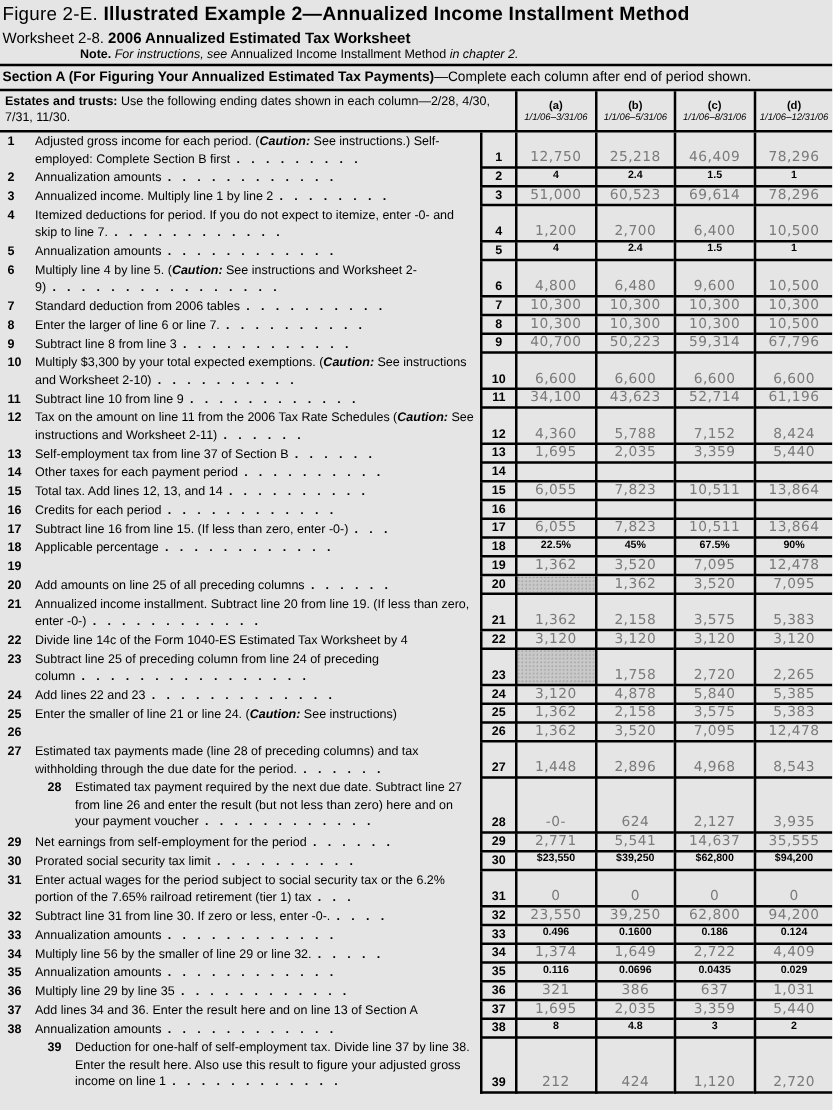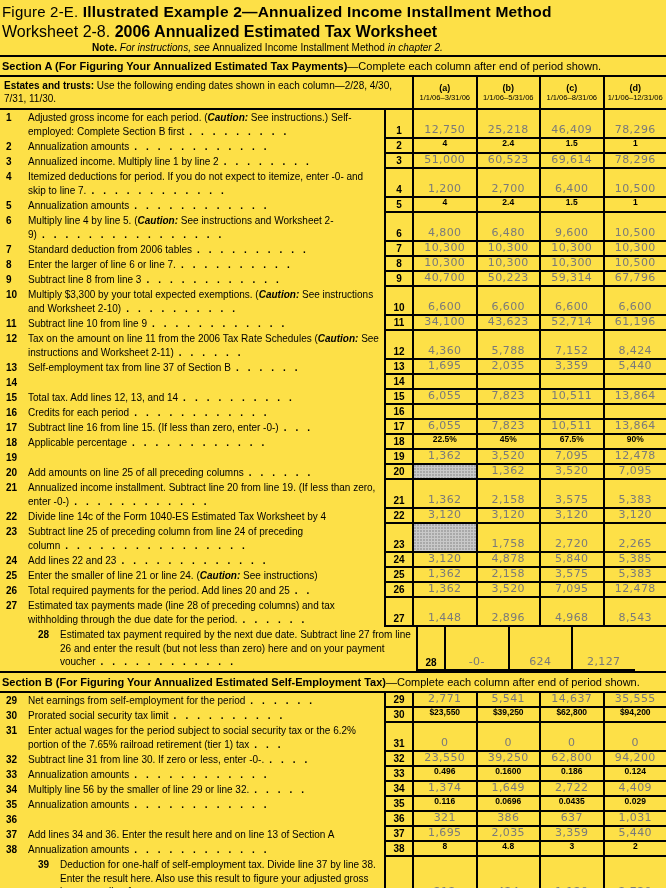--- a/index.html
+++ b/index.html
@@ -1,42 +1,42 @@
 <!DOCTYPE html>
 <html><head>
 <meta charset="utf-8">
 <style>
   html,body{margin:0;padding:0;background:#fff;}
   .page{
-    width:666px;height:888px;overflow:hidden;background:#fde047;color:#000;
+    width:666px;height:888px;overflow:hidden;background:#e5e5e5;color:#000;
     font-family:"Liberation Sans", sans-serif;position:relative;box-sizing:border-box;
   }
   .b{font-weight:bold;}
   .i{font-style:italic;}
   .bi{font-weight:bold;font-style:italic;}
 
   .fig-title{font-size:15px;padding:3px 2px 1px 2px;letter-spacing:.2px;}
   .fig-title .b{font-size:15.5px;}
-  .subtitle{font-size:16px;padding:1px 2px 0 2px;}
-  .note-line{font-size:10px;padding:1px 2px 2px 64px;margin-left:28px;}
+  .subtitle{font-size:12px;padding:1px 2px 0 2px;}
+  .note-line{font-size:10px;padding:1px 2px 2px 64px;}
 
   .secbar{
     border-top:2px solid #000;border-bottom:2px solid #000;
     font-size:11px;padding:3px 2px;line-height:12px;white-space:nowrap;overflow:hidden;
   }
 
   .hdr-row{display:flex;height:33px;border-bottom:2px solid #000;box-sizing:border-box;}
   .hdr-left{width:473px;box-sizing:border-box;padding:2px 4px 0 4px;font-size:10px;line-height:13px;}
   .colhead{
     width:63.5px;box-sizing:border-box;border-left:2px solid #000;
     display:flex;flex-direction:column;align-items:center;justify-content:center;
     text-align:center;
   }
   .colhead .letter{font-size:9px;font-weight:bold;line-height:10px;}
-  .colhead .dates{font-size:7.6px;line-height:9px;white-space:nowrap;}
+  .colhead .dates{font-size:7.6px;line-height:9px;white-space:nowrap;font-style:italic;}
 
   .row{display:flex;box-sizing:border-box;}
   .h1{height:15px;}
   .h2{height:29px;}
   .h3{height:44px;padding-left:32px;}
   .desc{
     width:384px;box-sizing:border-box;display:flex;align-items:flex-start;
     padding:1px 3px 0 6px;overflow:hidden;
   }
   .lnum{width:22px;flex:none;font-weight:bold;font-size:10px;line-height:13.5px;}
@@ -234,20 +234,21 @@
         </div>
         <div class="ncol">13</div>
         <div class="vcol">1,695</div>
         <div class="vcol">2,035</div>
         <div class="vcol">3,359</div>
         <div class="vcol">5,440</div>
       </div>
       <div class="row h1 hand">
         <div class="desc">
           <span class="lnum">14</span>
+          <div class="dtext"><span class="">Other taxes for each payment period</span><span class="dots">..........</span></div>
         </div>
         <div class="ncol">14</div>
         <div class="vcol"></div>
         <div class="vcol"></div>
         <div class="vcol"></div>
         <div class="vcol"></div>
       </div>
       <div class="row h1 hand">
         <div class="desc">
           <span class="lnum">15</span>
@@ -364,21 +365,20 @@
         </div>
         <div class="ncol">25</div>
         <div class="vcol">1,362</div>
         <div class="vcol">2,158</div>
         <div class="vcol">3,575</div>
         <div class="vcol">5,383</div>
       </div>
       <div class="row h1 hand">
         <div class="desc">
           <span class="lnum">26</span>
-          <div class="dtext"><span class="">Total required payments for the period. Add lines 20 and 25</span><span class="dots">..</span></div>
         </div>
         <div class="ncol">26</div>
         <div class="vcol">1,362</div>
         <div class="vcol">3,520</div>
         <div class="vcol">7,095</div>
         <div class="vcol">12,478</div>
       </div>
       <div class="row h2 hand">
         <div class="desc">
           <span class="lnum">27</span>
@@ -392,24 +392,24 @@
       </div>
       <div class="row h3 hand">
         <div class="desc">
           <span class="lnum">28</span>
           <div class="dtext"><span class="">Estimated tax payment required by the next due date. Subtract line 27 from line 26 and enter the result (but not less than zero) here and on your payment voucher</span><span class="dots">............</span></div>
         </div>
         <div class="ncol">28</div>
         <div class="vcol">-0-</div>
         <div class="vcol">624</div>
         <div class="vcol">2,127</div>
+        <div class="vcol">3,935</div>
       </div>
     </div>
 
-  <div class="secbar"><span class="b">Section B (For Figuring Your Annualized Estimated Self-Employment Tax)</span><span class="">—Complete each column after end of period shown.</span></div>
 
   <div id="section-b-body">
       <div class="row h1 hand">
         <div class="desc">
           <span class="lnum">29</span>
           <div class="dtext"><span class="">Net earnings from self-employment for the period</span><span class="dots">......</span></div>
         </div>
         <div class="ncol">29</div>
         <div class="vcol">2,771</div>
         <div class="vcol">5,541</div>
@@ -478,20 +478,21 @@
         </div>
         <div class="ncol">35</div>
         <div class="vcol">0.116</div>
         <div class="vcol">0.0696</div>
         <div class="vcol">0.0435</div>
         <div class="vcol">0.029</div>
       </div>
       <div class="row h1 hand">
         <div class="desc">
           <span class="lnum">36</span>
+          <div class="dtext"><span class="">Multiply line 29 by line 35</span><span class="dots">............</span></div>
         </div>
         <div class="ncol">36</div>
         <div class="vcol">321</div>
         <div class="vcol">386</div>
         <div class="vcol">637</div>
         <div class="vcol">1,031</div>
       </div>
       <div class="row h1 hand">
         <div class="desc">
           <span class="lnum">37</span>

